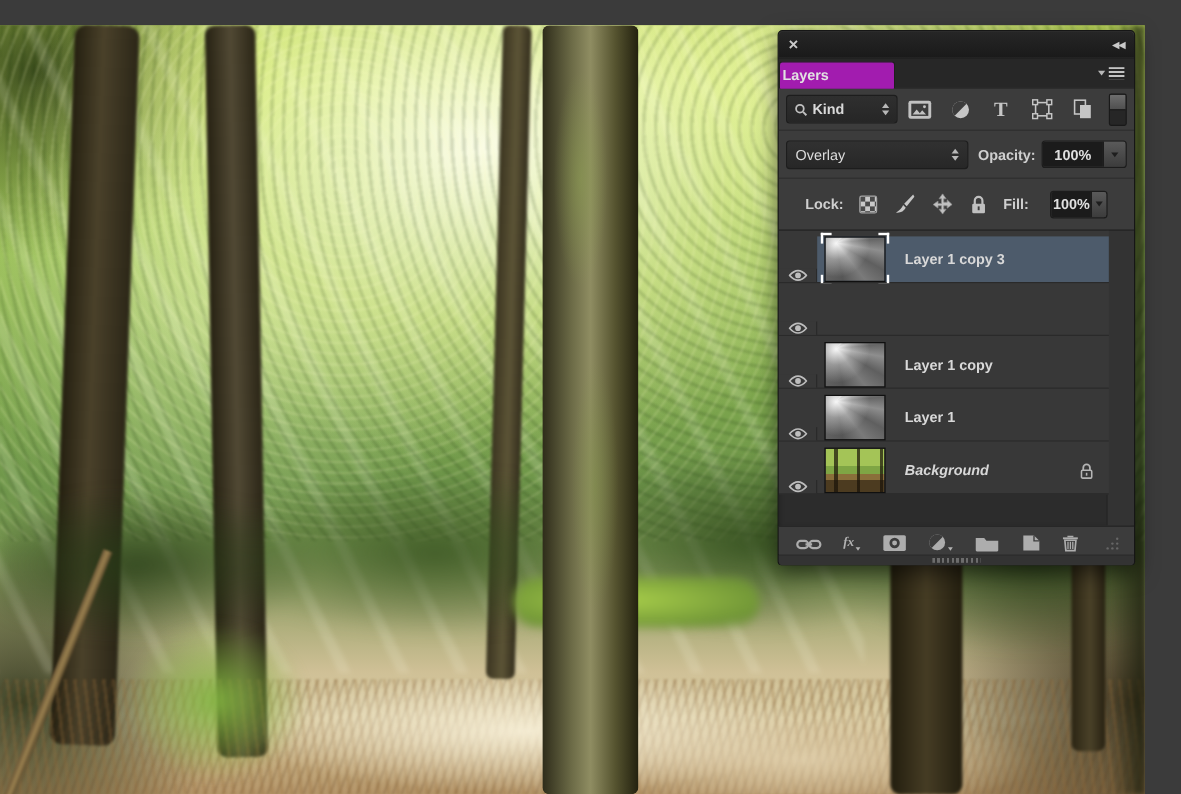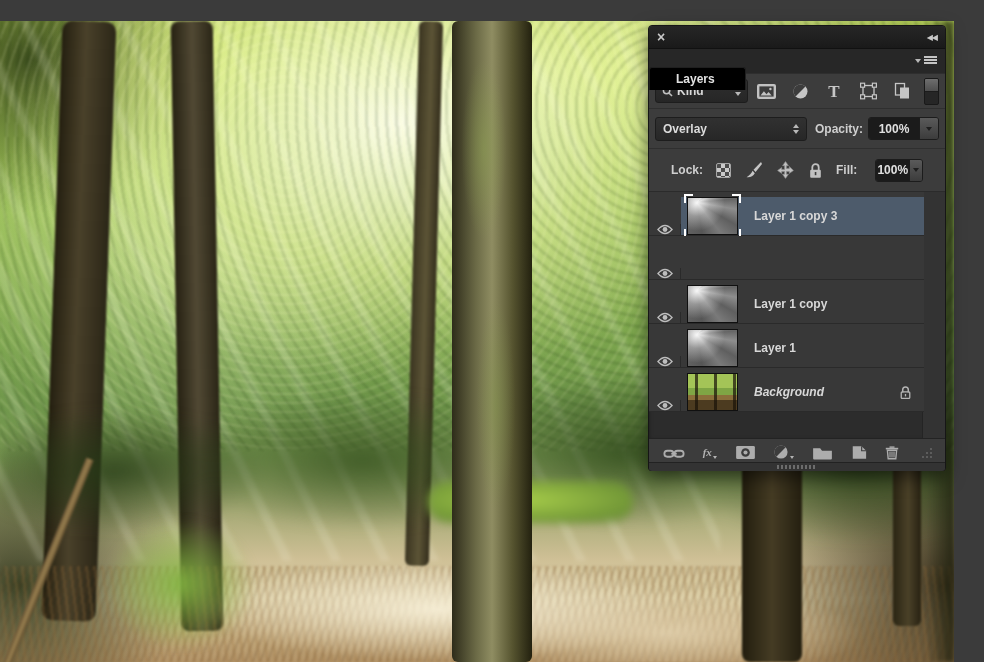--- a/index.html
+++ b/index.html
@@ -65,23 +65,23 @@
   
   .panel { position:absolute; left:648px; top:25px; width:298px; height:446px;
     background:#3c3c3c; border:1px solid #161616; border-radius:4px 4px 3px 3px;
     box-shadow:0 6px 18px rgba(0,0,0,.55); color:#d6d6d6; font-size:12px; }
   .p-titlebar { height:23px; display:flex; align-items:center; justify-content:space-between;
     padding:0 8px; background:linear-gradient(#262626,#1a1a1a); border-radius:4px 4px 0 0;
     border-bottom:1px solid #111; }
   .glyph-close { color:#c9c9c9; font-size:14px; font-weight:700; line-height:1; cursor:default; }
   .glyph-collapse { color:#c9c9c9; font-size:8px; letter-spacing:-1px; }
   .p-tabbar { position:relative; height:25px; background:#272727; border-bottom:1px solid #2e2e2e; }
-  .tab { position:absolute; left:0; top:18px; width:97px; height:23px; background:#000000;
+  .tab { position:absolute; left:0; top:2px; width:97px; height:23px; background:#a21caf;
     border-radius:3px 3px 0 0; border:1px solid #1f1f1f; border-bottom:none;
-    font-weight:700; color:#e2e2e2; line-height:22px; padding-left:26px; }
+    font-weight:700; color:#e2e2e2; line-height:22px; padding-left:2px; }
   .panel-menu { position:absolute; right:8px; top:7px; display:flex; align-items:center; gap:3px; }
   .pm-lines { width:13px; height:10px;
     background:repeating-linear-gradient(180deg,#c4c4c4 0 1.6px, transparent 1.6px 3.2px); }
 
   .tri-up { width:0; height:0; border-left:3.5px solid transparent; border-right:3.5px solid transparent;
     border-bottom:4.5px solid #b8b8b8; }
   .tri-down { width:0; height:0; border-left:3.5px solid transparent; border-right:3.5px solid transparent;
     border-top:4.5px solid #b8b8b8; }
   .ud { display:inline-flex; flex-direction:column; gap:2px; margin-left:auto; }
 
@@ -92,21 +92,21 @@
     font-weight:700; color:#d9d9d9; }
   .ficon { flex:1; height:28px; display:flex; align-items:center; justify-content:center; }
   .t-glyph { font-family:"Liberation Serif", serif; font-weight:700; font-size:17px; color:#c6c6c6; line-height:1; }
   .toggle { width:15px; height:27px; border:1px solid #191919; border-radius:2px; background:#262626;
     overflow:hidden; margin-left:4px; }
   .toggle .knob { width:100%; height:13px; background:linear-gradient(#6e6e6e,#4f4f4f); border-bottom:1px solid #1c1c1c; }
 
   .p-blend { height:40px; display:flex; align-items:center; padding:0 6px; border-bottom:1px solid #2f2f2f; }
   .select { display:flex; align-items:center; height:24px; padding:0 7px;
     background:linear-gradient(#313131,#272727); border:1px solid #1d1d1d; border-radius:3px;
-    font-weight:700; color:#dcdcdc; }
+    font-weight:400; color:#dcdcdc; }
   .blend-select { width:152px; }
   .fieldlabel { font-weight:700; color:#cfcfcf; margin-left:auto; margin-right:5px; }
   .valwidget { display:flex; border:1px solid #1c1c1c; border-radius:3px; overflow:hidden; }
   .valbox { width:50px; height:21px; background:#1b1b1b; color:#e0e0e0; font-weight:700;
     display:flex; align-items:center; justify-content:center; }
   .valarrow { width:19px; height:21px; background:linear-gradient(#5a5a5a,#3c3c3c);
     display:flex; align-items:center; justify-content:center; border-left:1px solid #1c1c1c; }
   .valarrow .tri-down { border-top-color:#1e1e1e; }
 
   .p-lock { height:43px; display:flex; align-items:center; padding:0 22px; gap:13px;

